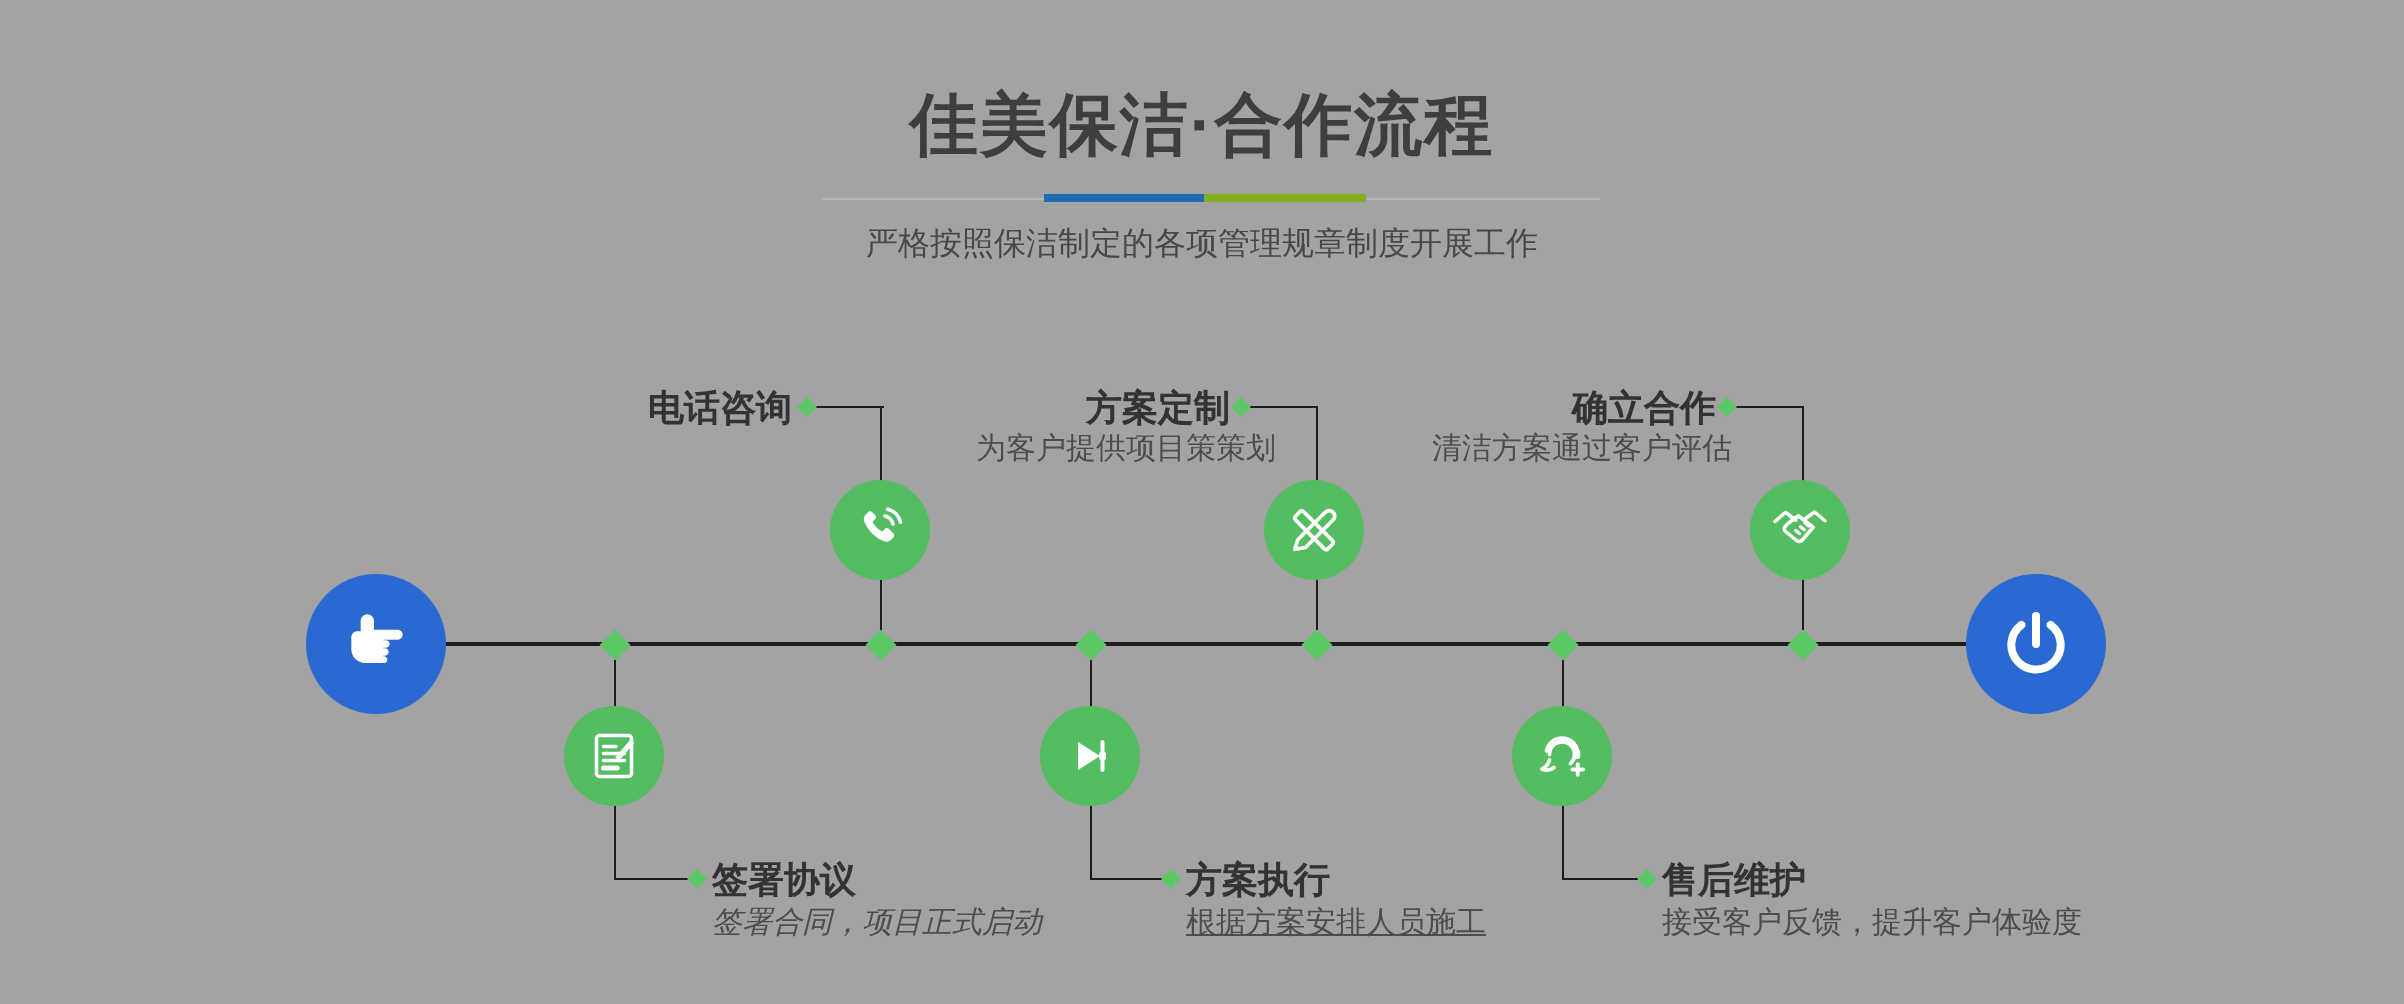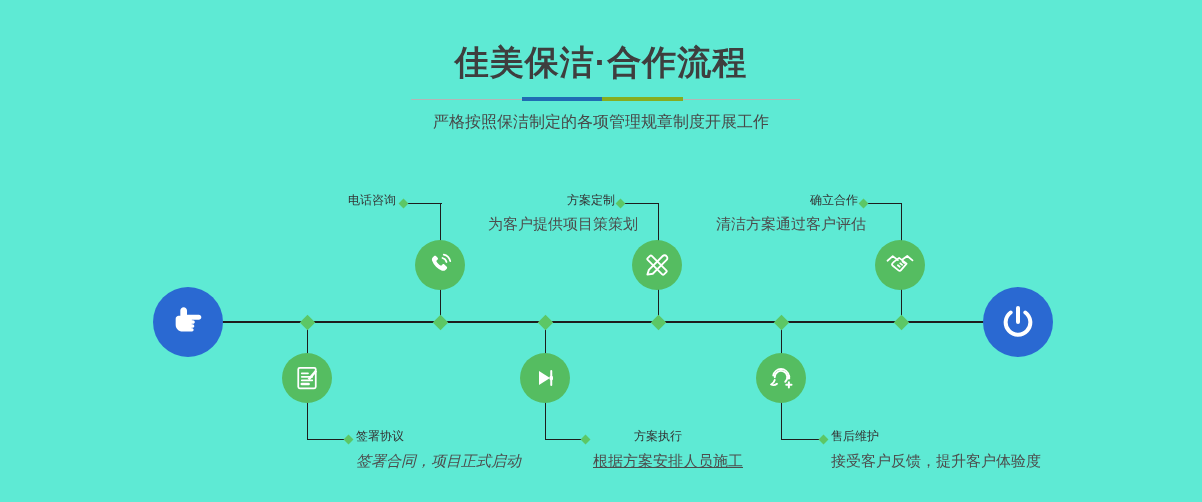--- a/index.html
+++ b/index.html
@@ -1,17 +1,17 @@
 <!DOCTYPE html>
 <html><head>
 <meta charset="utf-8">
 <style>
   html,body{margin:0;padding:0;background:#fff;}
   .page{
-    position:relative;width:1202px;height:502px;background:#5eead4;overflow:hidden;
+    position:relative;width:1202px;height:502px;background:#a3a3a3;overflow:hidden;
     font-family:"Liberation Sans","DejaVu Sans",sans-serif;
   }
   
   .title{
     position:absolute;left:0;top:40px;width:1202px;text-align:center;
     font-size:34px;font-weight:bold;color:#3e3e3e;letter-spacing:1px;
   }
   .divider-gray{position:absolute;left:411px;top:99px;width:389px;height:1px;background:#b5b5b5;}
   .divider-seg{position:absolute;top:97px;height:4px;}
   .divider-blue{left:522px;width:80px;background:#1f6cb3;}
@@ -30,29 +30,29 @@
   
   .endcap{
     position:absolute;width:70px;height:70px;border-radius:50%;background:#2a69d2;
     display:flex;align-items:center;justify-content:center;
   }
   .node{
     position:absolute;width:50px;height:50px;border-radius:50%;background:#55bd61;
     display:flex;align-items:center;justify-content:center;
   }
   
-  .step-title{position:absolute;font-size:12px;color:#333;white-space:nowrap;}
+  .step-title{position:absolute;font-size:18px;color:#333;white-space:nowrap;font-weight:bold;}
   .step-desc{position:absolute;font-size:15px;color:#4d4d4d;white-space:nowrap;}
   
   .t1-title{right:806px;top:192px;} .t1-desc{right:800px;top:215px;}
   .t2-title{right:587px;top:192px;} .t2-desc{right:564px;top:215px;margin-left:36px;}
   .t3-title{right:344px;top:192px;} .t3-desc{right:336px;top:215px;}
   
   .b1-title{left:356px;top:428px;} .b1-desc{left:356px;top:452px;font-style:italic;}
-  .b2-title{left:593px;top:428px;margin-left:41px;} .b2-desc{left:593px;top:452px;text-decoration:underline;}
+  .b2-title{left:593px;top:428px;} .b2-desc{left:593px;top:452px;text-decoration:underline;}
   .b3-title{left:831px;top:428px;} .b3-desc{left:831px;top:452px;}
   svg{display:block;}
 </style>
 </head>
 <body>
 
 <div class="page">
 
   <div class="title">佳美保洁·合作流程</div>
   <div class="divider-gray"></div>

